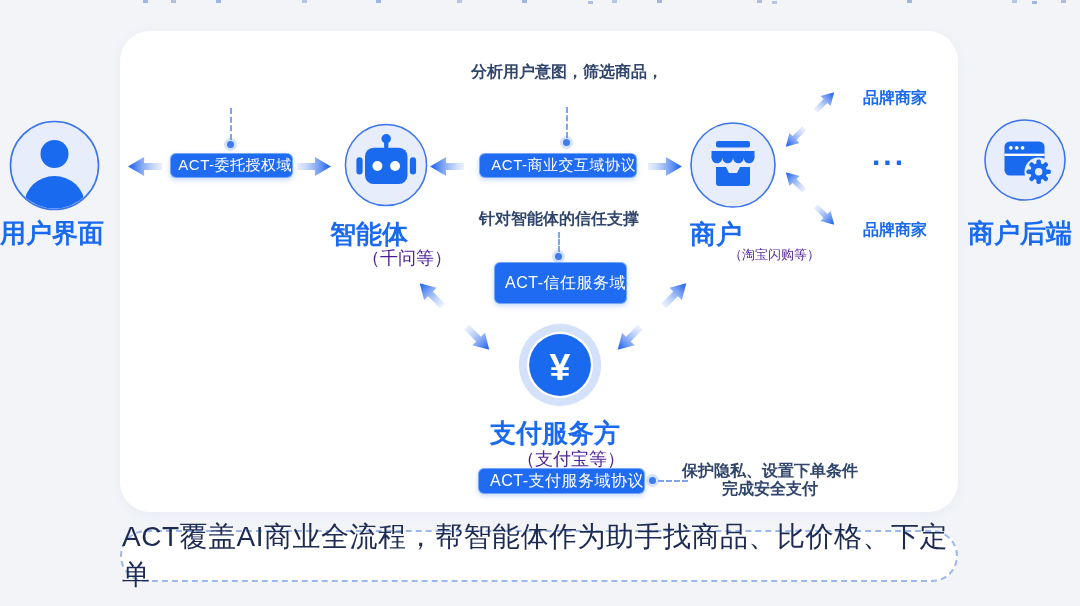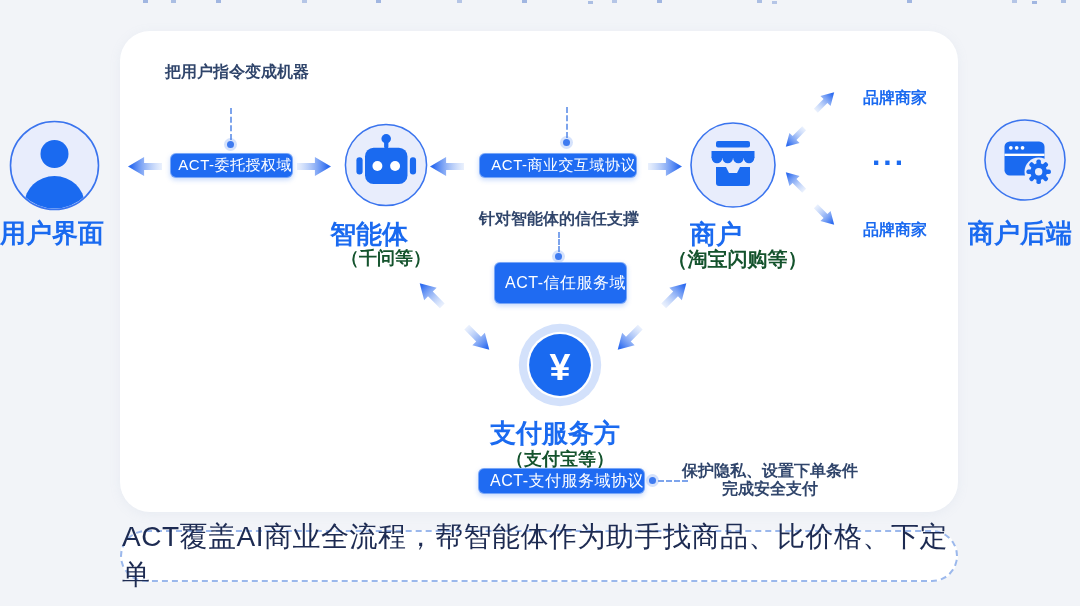--- a/index.html
+++ b/index.html
@@ -24,21 +24,21 @@
   }
   .banner span{
     font-size:28px;font-weight:normal;color:#1d2b52;letter-spacing:0.5px;
   }
   
   .node-icon{display:block;}
   .node-label{
     font-size:26px;font-weight:bold;color:#1a6af0;
   }
   .node-sub{
-    font-size:18px;color:#14532d;text-align:center;font-weight:700;
+    font-size:18px;color:#4c1d95;text-align:right;font-weight:400;
   }
   .brand-label{
     font-size:16px;font-weight:bold;color:#1a6af0;text-align:center;white-space:nowrap;
   }
   .more-dots{
     font-size:30px;font-weight:bold;color:#1a6af0;letter-spacing:3px;line-height:30px;
   }
   
   .pill{
     background:#1f6bf2;border:1px solid rgba(255,255,255,0.4);
@@ -102,21 +102,20 @@
     <ellipse cx="45.5" cy="84" rx="30" ry="28"></ellipse>
   </g>
 </svg>
 <div class="abs node-label" style="left:0px;top:216px;width:110px">用户界面</div>
 
 <svg class="arrow" style="left:128px;top:154px;transform:rotate(180deg)" width="34" height="25" viewBox="0 0 38 26">
     <use href="#blockArrow"></use>
   </svg>
 
 <div class="abs note" style="left:118px;top:62px;width:238px">
-  <div>把用户指令变成机器</div>
 </div>
 <div class="abs dash-v" style="left:230px;top:108px;height:32px"></div>
 <div class="abs dot" style="left:227px;top:141px"></div>
 <div class="abs pill" style="left:170px;top:153px;width:123px;height:25px">
   <span>ACT-委托授权域</span>
 </div>
 
 <svg class="arrow" style="left:297px;top:154px" width="34" height="25" viewBox="0 0 38 26">
     <use href="#blockArrow"></use>
   </svg>
@@ -134,20 +133,21 @@
   <circle cx="53.5" cy="45" r="5.2" fill="#ffffff"></circle>
 </svg>
 <div class="abs node-label" style="left:330px;top:217px;width:112px">智能体</div>
 <div class="abs node-sub" style="left:320px;top:246px;width:132px">（千问等）</div>
 
 <svg class="arrow" style="left:430px;top:154px;transform:rotate(180deg)" width="34" height="25" viewBox="0 0 38 26">
     <use href="#blockArrow"></use>
   </svg>
 
 <div class="abs note" style="left:450px;top:62px;width:234px">
+  <div>分析用户意图，筛选商品，</div>
 </div>
 <div class="abs dash-v" style="left:566px;top:107px;height:31px"></div>
 <div class="abs dot" style="left:563px;top:139px"></div>
 <div class="abs pill" style="left:479px;top:153px;width:158px;height:25px">
   <span>ACT-商业交互域协议</span>
 </div>
 
 <svg class="arrow" style="left:648px;top:154px" width="34" height="25" viewBox="0 0 38 26">
     <use href="#blockArrow"></use>
   </svg>
@@ -168,21 +168,21 @@
     <rect x="21.5" y="29" width="43" height="7"></rect>
     <circle cx="27" cy="36" r="5.3"></circle>
     <circle cx="37.7" cy="36" r="5.3"></circle>
     <circle cx="48.4" cy="36" r="5.3"></circle>
     <circle cx="59" cy="36" r="5.3"></circle>
     <path d="M26 45 H60 V61 Q60 64 57 64 H29 Q26 64 26 61 Z"></path>
   </g>
   <path d="M36 45 h14 l-3 6 h-8 Z" fill="#e8edfc"></path>
 </svg>
 <div class="abs node-label" style="left:690px;top:217px;width:95px">商户</div>
-<div class="abs node-sub" style="left:655px;top:246px;width:165px;font-size:20px">（淘宝闪购等）</div>
+<div class="abs node-sub" style="left:655px;top:246px;width:165px;font-size:13px">（淘宝闪购等）</div>
 
 <svg class="arrow" style="left:812px;top:92px;transform:rotate(-45deg)" width="26" height="19" viewBox="0 0 38 26">
     <use href="#blockArrow"></use>
   </svg>
 <svg class="arrow" style="left:782px;top:128px;transform:rotate(135deg)" width="26" height="19" viewBox="0 0 38 26">
     <use href="#blockArrow"></use>
   </svg>
 <div class="abs brand-label" style="left:840px;top:88px;width:110px">品牌商家</div>
 
 <div class="abs more-dots" style="left:872px;top:140px">...</div>

